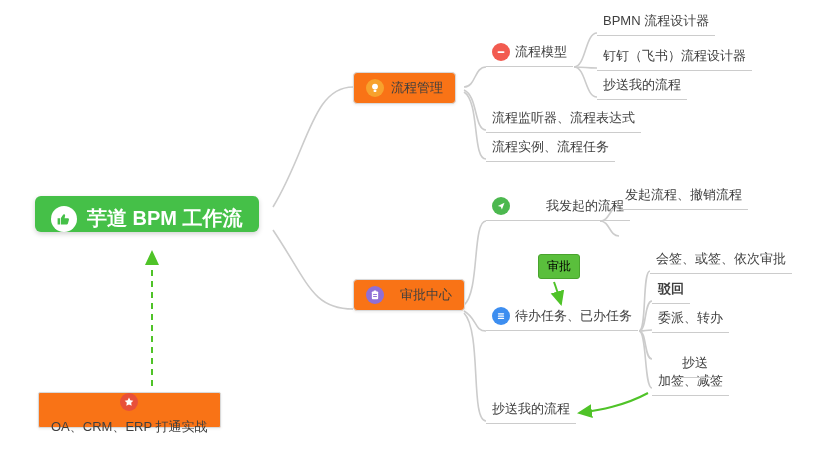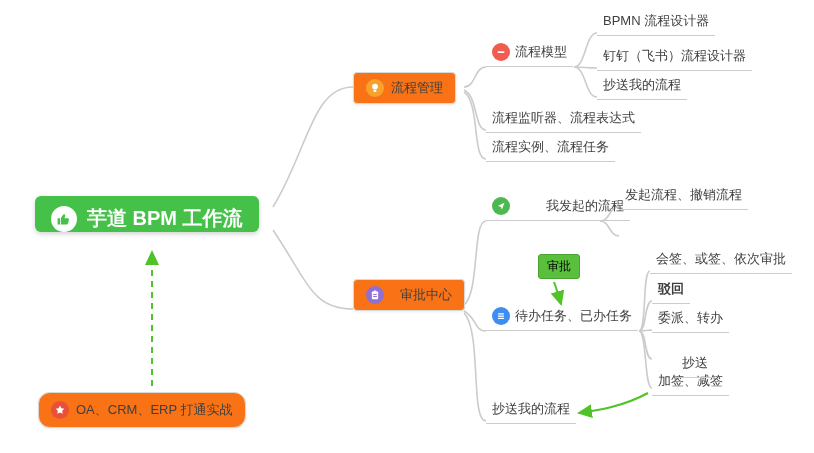--- a/index.html
+++ b/index.html
@@ -24,21 +24,21 @@
   .main-icon-circle {
     width:26px; height:26px; border-radius:50%; background:#fff;
     display:inline-flex; align-items:center; justify-content:center; flex:0 0 auto;
   }
   .box-node {
     position:absolute; background:#f97316; border:1px solid #d9d9d9; border-radius:4px;
     padding:0 12px; height:30px; display:flex; align-items:center; gap:7px;
     font-size:13px; color:var(--text-dark,#404040); box-shadow:0 1px 3px rgba(0,0,0,.08);
     white-space:nowrap;
   }
-  .practice-node { height:34px; border-radius:12px; }
+  .practice-node { height:34px; border-radius:2px;flex-direction:column; }
   .leaf {
     position:absolute; font-size:13px; color:var(--text-dark,#404040);
     padding:0 6px 5px 6px; border-bottom:1.5px solid var(--line-gray,#ccc);
     white-space:nowrap; display:flex; align-items:center; gap:5px;
   }
   .icon-circle {
     width:18px; height:18px; border-radius:50%; display:inline-flex;
     align-items:center; justify-content:center; flex:0 0 auto;
   }
   .ic-orange { background:var(--orange-icon,#f7a22d); }

